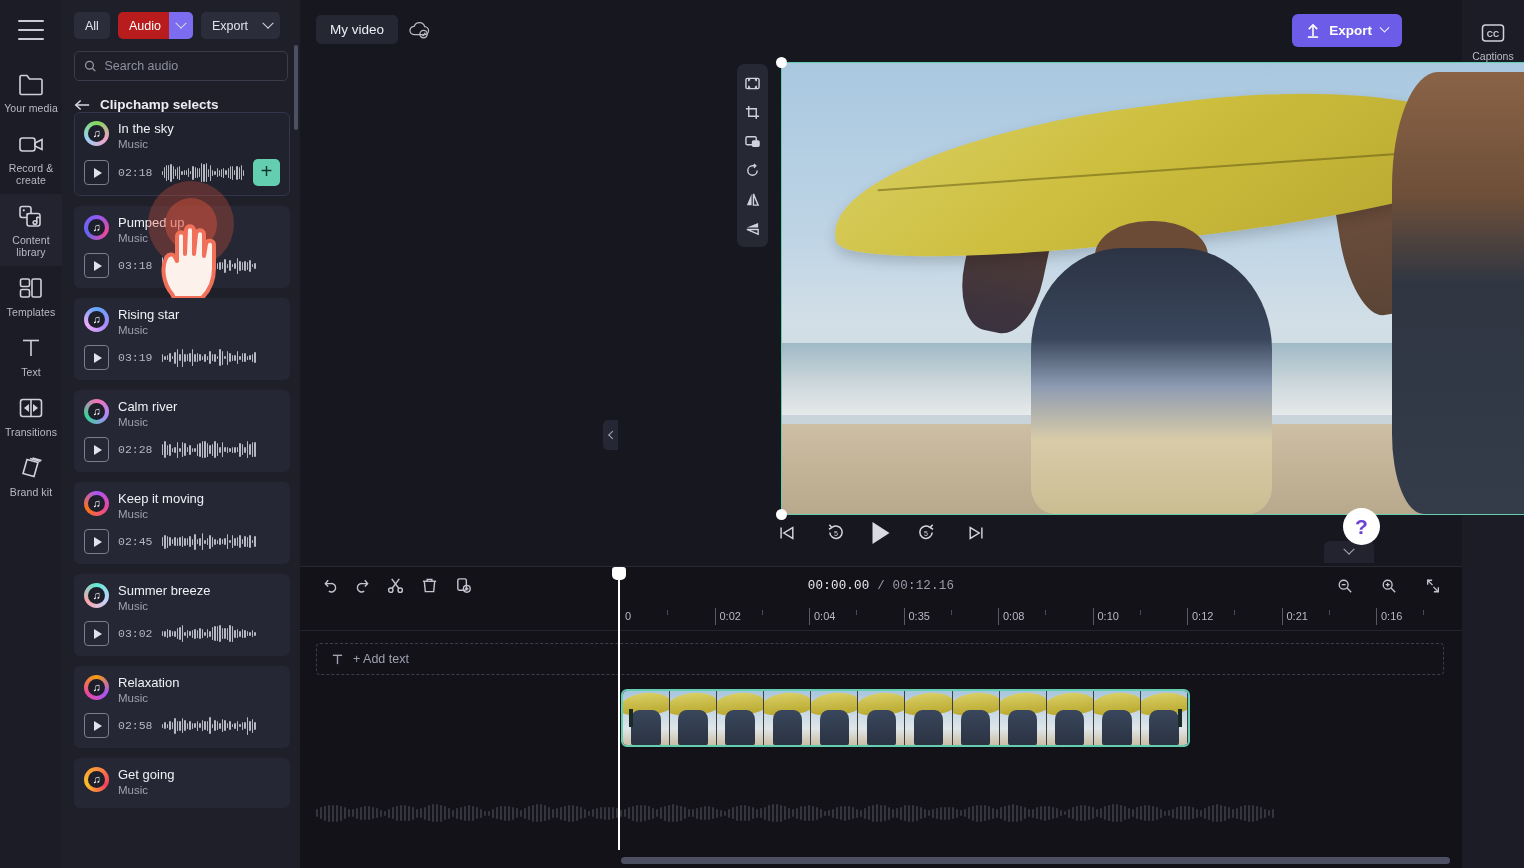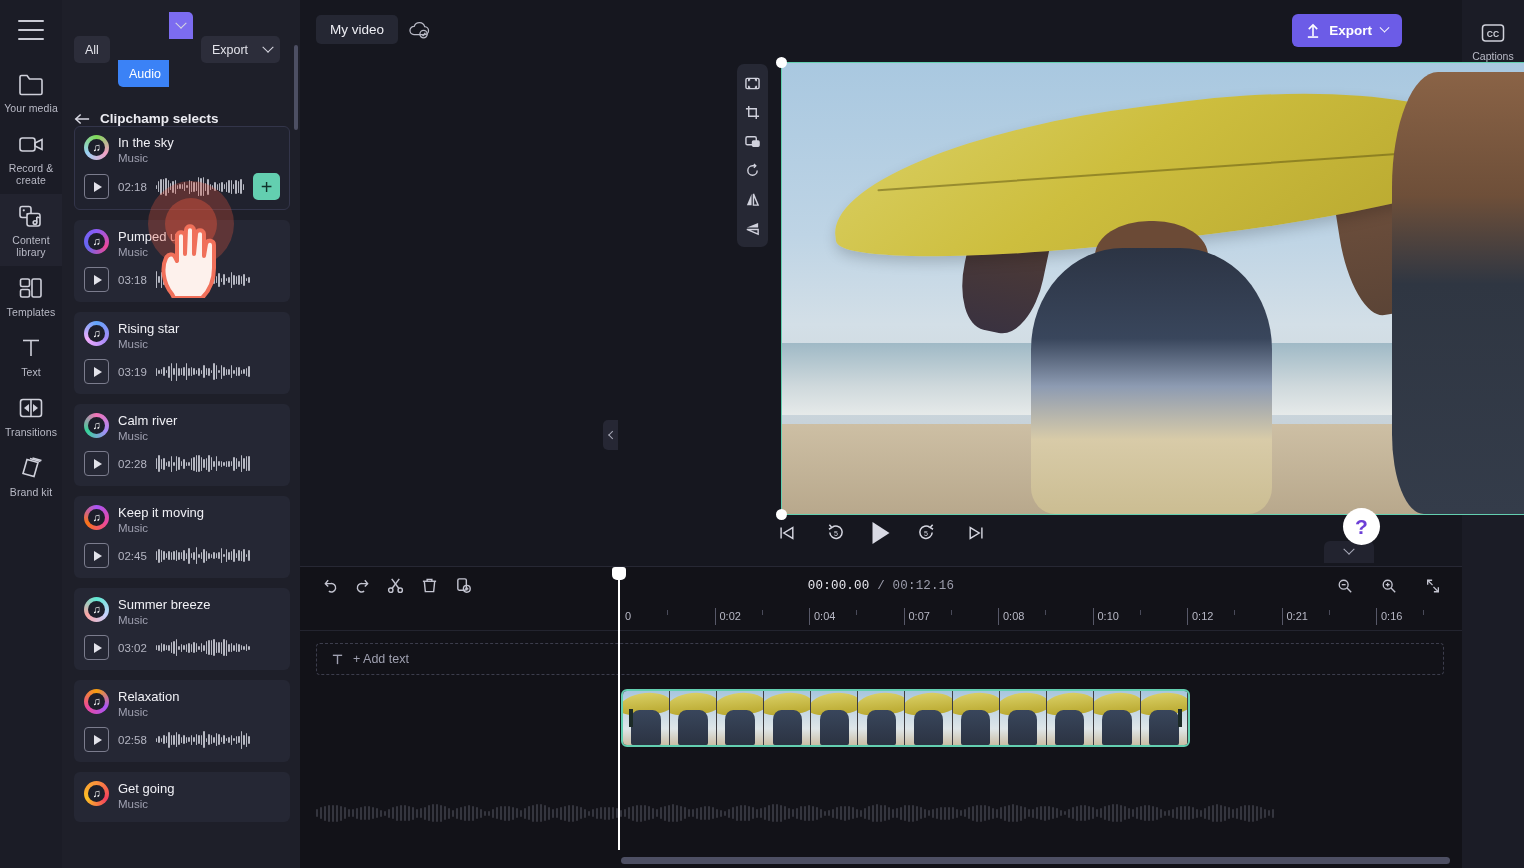--- a/index.html
+++ b/index.html
@@ -40,21 +40,21 @@
   
   .panel {
     width: 238px; flex: 0 0 238px; height: 868px; background: #1e1f29;
     position: relative; display: flex; flex-direction: column;
   }
   .chips { display: flex; gap: 8px; padding: 12px 10px 8px 12px; align-items: center; }
   .chip {
     height: 27px; background: #2c2d3a; border-radius: 5px; color: #e3e3ea;
     font-size: 12.5px; display: flex; align-items: center; padding: 0 11px; cursor: pointer;
   }
-  .chip.active { background: #3b82f6; color: #fff; margin-top: 48px; }
+  .chip.active { background: #b91c1c; color: #fff; }
   .chip-split { display: flex; border-radius: 5px; overflow: hidden; }
   .chip-split .chip { border-radius: 0; }
   .chip-split .chip.main { padding-right: 8px; }
   .chip-caret {
     height: 27px; width: 24px; display: flex; align-items: center; justify-content: center;
     cursor: pointer; background: #2c2d3a;
   }
   .chip-split.active .chip-caret { background: #7c6cf0; }
   .caret { width: 8px; height: 8px; border-right: 1.5px solid #d6d6e0; border-bottom: 1.5px solid #d6d6e0;
     transform: rotate(45deg) translate(-2px,-2px); }
@@ -83,21 +83,21 @@
     width: 25px; height: 25px; border-radius: 50%; flex: 0 0 25px; position: relative;
     display: flex; align-items: center; justify-content: center; font-size: 13px; color: #fff;
   }
   .ti-art::after {
     content: ""; position: absolute; inset: 4px; border-radius: 50%; background: #1d1f2b;
   }
   .ti-art span { position: relative; z-index: 2; font-size: 11px; line-height: 1; }
   .ti-meta { min-width: 0; }
   .ti-title { font-size: 13px; color: #f0f0f5; line-height: 16px; white-space: nowrap; }
   .ti-sub { font-size: 11.5px; color: #9fa0b0; line-height: 15px; }
-  .ti-bottom { display: flex; align-items: center; gap: 9px; margin-top: 7px; }
+  .ti-bottom { display: flex; align-items: center; gap: 9px; margin-top: 7px; font-family: Liberation Mono, monospace; }
   .play-sq {
     width: 25px; height: 25px; border: 1px solid #7b7c8d; border-radius: 4px;
     display: flex; align-items: center; justify-content: center; flex: 0 0 25px; cursor: pointer;
   }
   .play-sq i {
     width: 0; height: 0; border-left: 8px solid #e2e2ea;
     border-top: 5px solid transparent; border-bottom: 5px solid transparent; margin-left: 2px;
   }
   .ti-dur { font-size: 11.5px; color: #b4b5c2; flex: 0 0 auto; }
   .wave { flex: 1; height: 22px; display: flex; align-items: center; gap: 1px; overflow: hidden; }
@@ -398,20 +398,27 @@
           </div>
         </div>
         <div class="chip-split">
           <div class="chip main">Export</div>
           <div class="chip-caret">
             <span class="caret"></span>
           </div>
         </div>
       </div>
 
+    <div class="search">
+      <svg width="14" height="14" viewBox="0 0 16 16">
+        <circle cx="7" cy="7" r="5"></circle>
+          <line x1="10.8" y1="10.8" x2="14.5" y2="14.5"></line>
+      </svg>
+      <input type="text" placeholder="Search audio" style="">
+    </div>
 
     <div class="crumb">
       <svg width="16" height="14" viewBox="0 0 18 14">
         <line x1="17" y1="7" x2="2" y2="7"></line>
           <polyline points="7.5,2 2,7 7.5,12"></polyline>
       </svg>
       <span>Clipchamp selects</span>
     </div>
 
 
@@ -1048,21 +1055,21 @@
           </div>
           <div class="tick" style="left: 509px;">
             <span class="bar"></span>
             <span class="lab">0:04</span>
           </div>
           <div class="tick minor" style="left: 556.25px;">
             <span class="bar"></span>
           </div>
           <div class="tick" style="left: 603.5px;">
             <span class="bar"></span>
-            <span class="lab">0:07</span>
+            <span class="lab">0:35</span>
           </div>
           <div class="tick minor" style="left: 650.75px;">
             <span class="bar"></span>
           </div>
           <div class="tick" style="left: 698px;">
             <span class="bar"></span>
             <span class="lab">0:08</span>
           </div>
           <div class="tick minor" style="left: 745.25px;">
             <span class="bar"></span>

